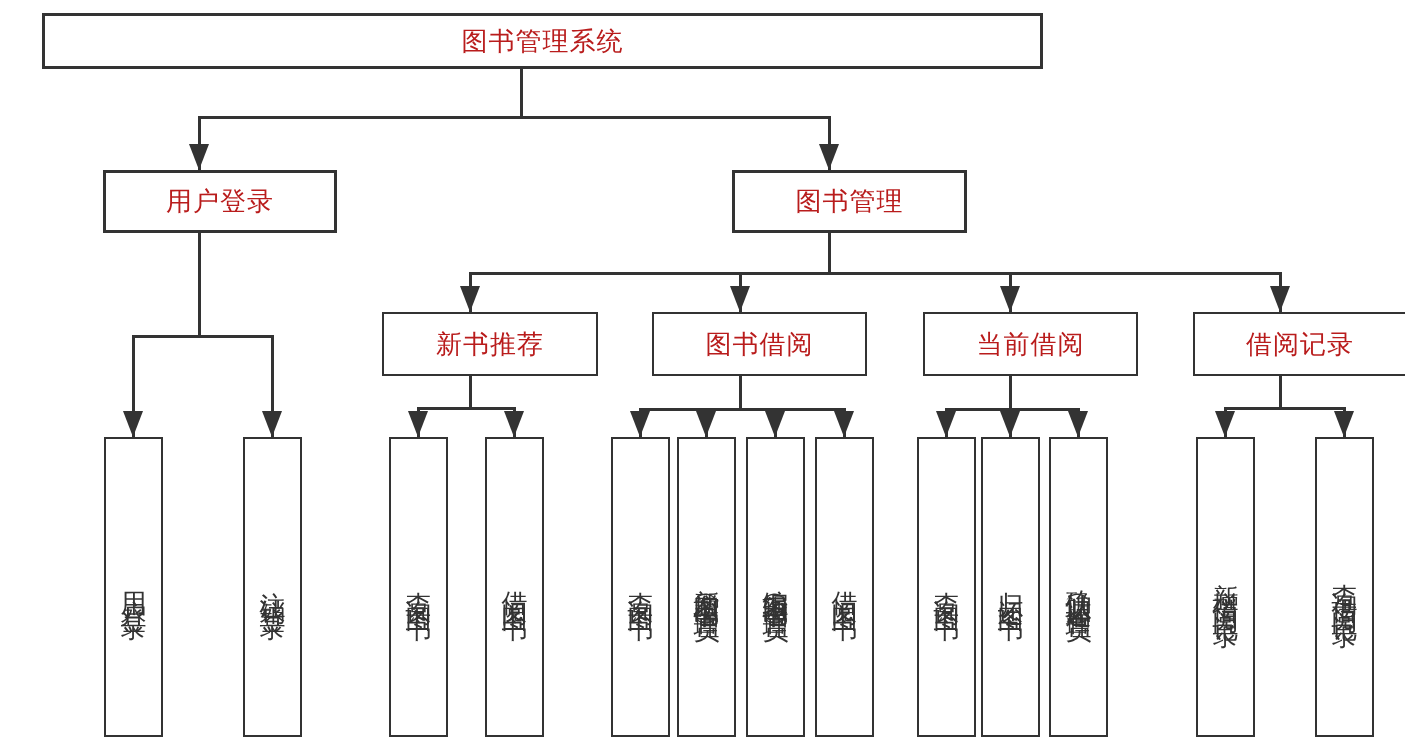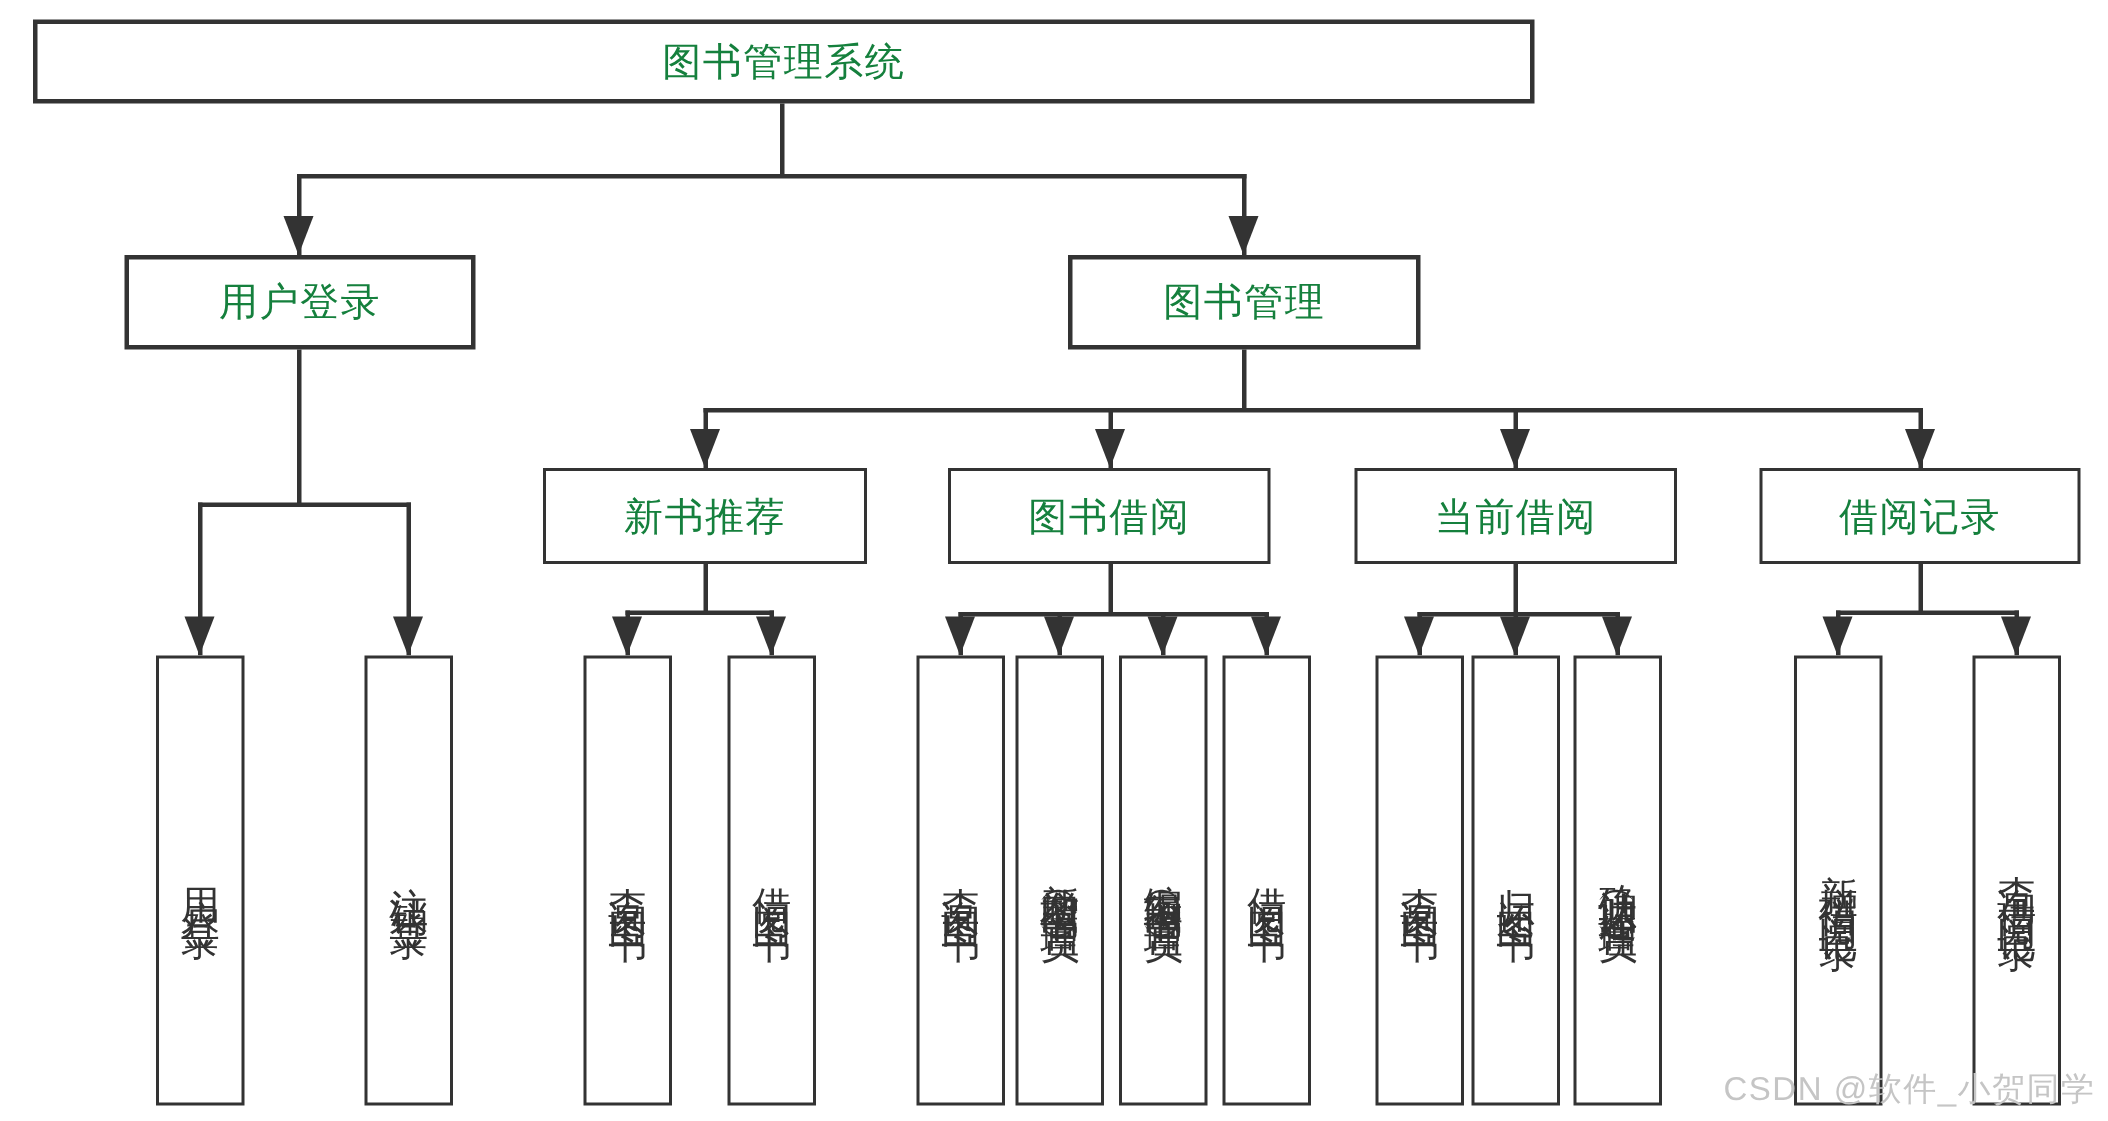--- a/index.html
+++ b/index.html
@@ -3,21 +3,21 @@
 <meta charset="utf-8">
 <style>
   html,body{margin:0;padding:0;background:#fff;}
   .canvas{
     position:relative;width:1405px;height:747px;background:#ffffff;overflow:hidden;
     font-family:"Liberation Sans", sans-serif;color:#333;
   }
   .node{
     position:absolute;background:#fff;border:3px solid #333;box-sizing:border-box;
     display:flex;align-items:center;justify-content:center;
-    font-size:26px;color:#15803d;letter-spacing:1px;white-space:nowrap;
+    font-size:26px;color:#b91c1c;letter-spacing:1px;white-space:nowrap;margin-left:20px;
   }
   .node.l3{border-width:2px;}
   .leaf{
     position:absolute;background:#fff;border:2px solid #333;box-sizing:border-box;
     width:59px;height:300px;top:437px;
     writing-mode:vertical-rl;text-orientation:mixed;
     text-align:center;line-height:55px;font-size:26px;letter-spacing:8px;color:#333;
   }
   .leaf.tight{letter-spacing:4px;}
   .vl{position:absolute;width:3px;background:#333;margin-left:-1px;}
@@ -117,15 +117,14 @@
   <div class="leaf tight" style="left:746px;">编辑图书（管理员）</div>
   <div class="leaf" style="left:815px;">借阅图书</div>
 
   <div class="leaf" style="left:917px;">查询图书</div>
   <div class="leaf" style="left:981px;">归还图书</div>
   <div class="leaf tight" style="left:1049px;">确认归还（管理员）</div>
 
   <div class="leaf" style="left:1196px;">新增借阅记录</div>
   <div class="leaf" style="left:1315px;">查询借阅记录</div>
 
-  <div class="watermark">CSDN @软件_小贺同学</div>
 
 </div>
 
 </body></html>

